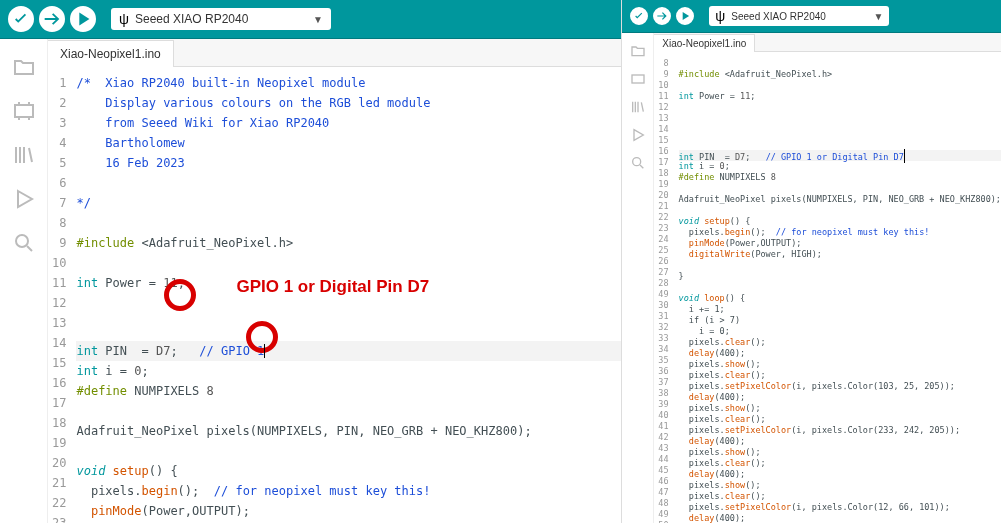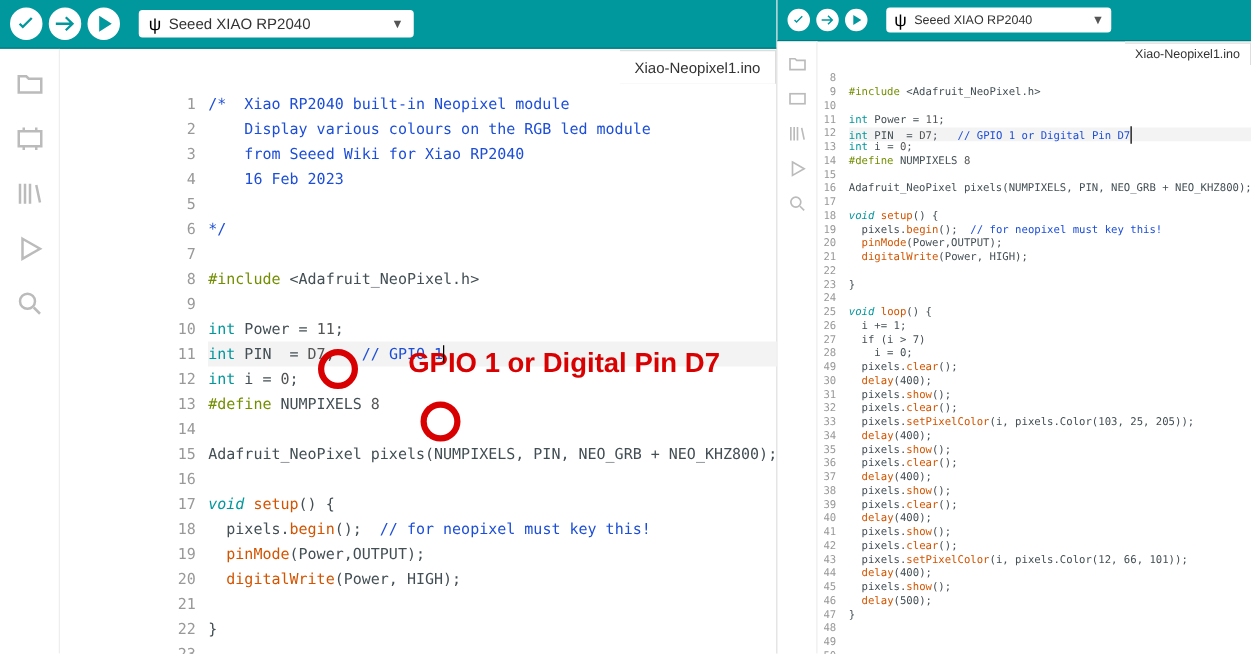--- a/index.html
+++ b/index.html
@@ -40,21 +40,21 @@
     gap: 20px; padding-top: 16px;
     border-right: 1px solid #eee;
   }
   .leftbar.small { width: 32px; gap: 12px; padding-top: 10px; }
   .lb-icon {
     width: 24px; height: 24px; color: #bbb; cursor: pointer;
     display: flex; align-items: center; justify-content: center;
   }
   .lb-icon svg { width: 100%; height: 100%; }
   .leftbar.small .lb-icon { width: 16px; height: 16px; }
-  .editor-wrap { flex: 1; display: flex; flex-direction: column; overflow: hidden; align-items: flex-end; }
+  .editor-wrap { flex: 1; display: flex; flex-direction: column; overflow: hidden; }
   .tabs { display: flex; border-bottom: 1px solid #ddd; background: #f7f7f7; }
   .tab {
     padding: 6px 12px; font-size: 12px; background: #fff;
     border-right: 1px solid #ddd; cursor: pointer;
     position: relative; top: 1px; border-top: 1px solid #ddd;
     color: #333;
   }
   .tab.small { padding: 3px 8px; font-size: 10px; }
   .editor { flex: 1; display: flex; overflow: auto; font-family: "Consolas","Menlo",monospace; position: relative; }
   .gutter {
@@ -68,31 +68,31 @@
   .editor.small .gutter .ln { height: 11px; line-height: 11px; }
   .editor.small .code .line { height: 11px; line-height: 11px; }
   .c-comment { color: #1d4ed8; }
   .c-pre { color: #728e00; }
   .c-kw { color: #00979d; font-style: italic; }
   .c-type { color: #00979d; }
   .c-num { color: #555; }
   .c-fn { color: #d35400; margin-top: 48px; }
   .c-def { color: #434f54; }
   .c-var { color: #434f54; }
-  .current-line { background: #f3f3f3; }
+  .current-line { background: #f3f3f3; margin-top: 48px; }
   .cursor {
     display: inline-block; width: 1px; height: 14px;
     background: #000; vertical-align: middle; position: relative; top: -1px;
   }
   .annotation-layer {
     position: absolute; top: 0; left: 0; pointer-events: none;
   }
   .anno-text {
     position: absolute; color: #d80000; font-weight: bold;
-    font-family: Arial, sans-serif; font-size: 22px;
+    font-family: Arial, sans-serif; font-size: 17px;
     white-space: nowrap;
   }
   .anno-circle {
     position: absolute; border: 5px solid #d80000; border-radius: 50%;
   }
 </style>
 </head>
 <body>
 
 <div class="container">
@@ -182,20 +182,21 @@
             </div>
           <div class="code" id="code-left">
             <div class="annotation-layer">
               <div class="anno-text" style="left:160px; top:210px;">GPIO 1 or Digital Pin D7</div>
               <div class="anno-circle" style="left:88px; top:212px; width:32px; height:32px;"></div>
               <div class="anno-circle" style="left:170px; top:254px; width:32px; height:32px;"></div>
             </div>
           <div class="line"><span class="c-comment">/*  Xiao RP2040 built-in Neopixel module</span></div>
               <div class="line"><span class="c-comment">    Display various colours on the RGB led module</span></div>
               <div class="line"><span class="c-comment">    from Seeed Wiki for Xiao RP2040</span></div>
+              <div class="line"><span class="c-comment">    Bartholomew</span></div>
               <div class="line"><span class="c-comment">    16 Feb 2023</span></div>
               <div class="line">&nbsp;</div>
               <div class="line"><span class="c-comment">*/</span></div>
               <div class="line">&nbsp;</div>
               <div class="line"><span class="c-pre">#include</span><span class="c-def"> &lt;Adafruit_NeoPixel.h&gt;</span></div>
               <div class="line">&nbsp;</div>
               <div class="line"><span class="c-type">int</span><span class="c-var"> Power = </span><span class="c-num">11</span><span class="c-var">;</span></div>
               <div class="line current-line"><span class="c-type">int</span><span class="c-var"> PIN  = </span><span class="c-num">D7</span><span class="c-var">;   </span><span class="c-comment">// GPIO 1</span><span class="cursor"></span></div>
               <div class="line"><span class="c-type">int</span><span class="c-var"> i = </span><span class="c-num">0</span><span class="c-var">;</span></div>
               <div class="line"><span class="c-pre">#define</span><span class="c-def"> NUMPIXELS </span><span class="c-num">8</span></div>
@@ -339,20 +340,21 @@
               <div class="line"><span class="c-var">  if (i &gt; 7)</span></div>
               <div class="line"><span class="c-var">    i = 0;</span></div>
               <div class="line">  <span class="c-var">pixels.</span><span class="c-fn">clear</span><span class="c-var">();</span></div>
               <div class="line">  <span class="c-var"></span><span class="c-fn">delay</span><span class="c-var">(400);</span></div>
               <div class="line">  <span class="c-var">pixels.</span><span class="c-fn">show</span><span class="c-var">();</span></div>
               <div class="line">  <span class="c-var">pixels.</span><span class="c-fn">clear</span><span class="c-var">();</span></div>
               <div class="line">  <span class="c-var">pixels.</span><span class="c-fn">setPixelColor</span><span class="c-var">(i, pixels.Color(103, 25, 205));</span></div>
               <div class="line">  <span class="c-var"></span><span class="c-fn">delay</span><span class="c-var">(400);</span></div>
               <div class="line">  <span class="c-var">pixels.</span><span class="c-fn">show</span><span class="c-var">();</span></div>
               <div class="line">  <span class="c-var">pixels.</span><span class="c-fn">clear</span><span class="c-var">();</span></div>
+              <div class="line">  <span class="c-var">pixels.</span><span class="c-fn">setPixelColor</span><span class="c-var">(i, pixels.Color(233, 242, 205));</span></div>
               <div class="line">  <span class="c-var"></span><span class="c-fn">delay</span><span class="c-var">(400);</span></div>
               <div class="line">  <span class="c-var">pixels.</span><span class="c-fn">show</span><span class="c-var">();</span></div>
               <div class="line">  <span class="c-var">pixels.</span><span class="c-fn">clear</span><span class="c-var">();</span></div>
               <div class="line">  <span class="c-var"></span><span class="c-fn">delay</span><span class="c-var">(400);</span></div>
               <div class="line">  <span class="c-var">pixels.</span><span class="c-fn">show</span><span class="c-var">();</span></div>
               <div class="line">  <span class="c-var">pixels.</span><span class="c-fn">clear</span><span class="c-var">();</span></div>
               <div class="line">  <span class="c-var">pixels.</span><span class="c-fn">setPixelColor</span><span class="c-var">(i, pixels.Color(12, 66, 101));</span></div>
               <div class="line">  <span class="c-var"></span><span class="c-fn">delay</span><span class="c-var">(400);</span></div>
               <div class="line">  <span class="c-var">pixels.</span><span class="c-fn">show</span><span class="c-var">();</span></div>
               <div class="line">  <span class="c-var"></span><span class="c-fn">delay</span><span class="c-var">(500);</span></div>

